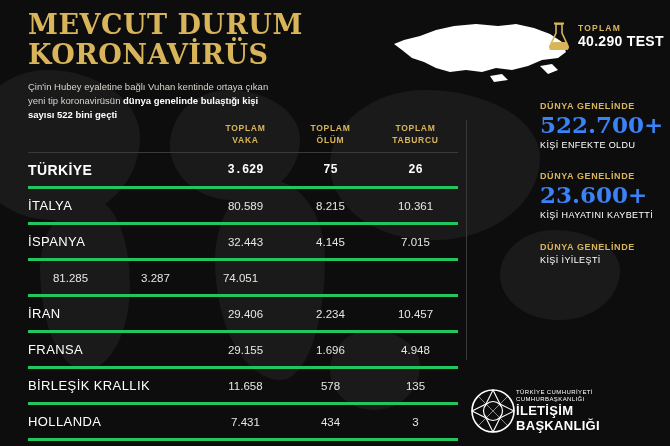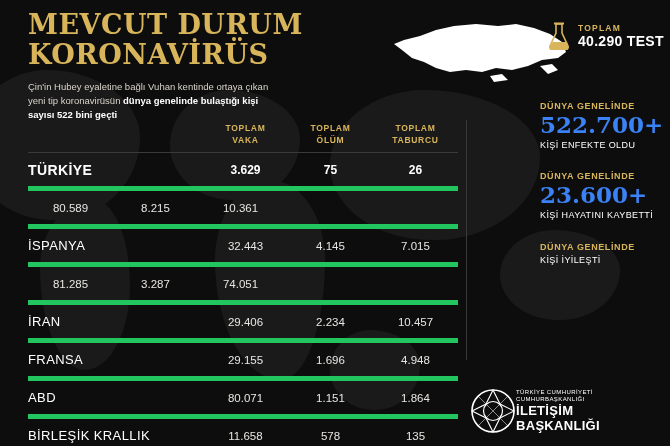--- a/index.html
+++ b/index.html
@@ -116,21 +116,21 @@
   }
   .divider {
     height: 1px;
     background: #3a3a3a;
     margin-top: 6px;
   }
   .row {
     display: flex;
     align-items: center;
     height: 33px;
-    border-bottom: 5px solid #22c55e;
+    border-bottom: 3px solid #22c55e;
   }
   .row .c-name {
     flex: 0 0 175px;
     font-size: 13px;
     color: #ffffff;
     letter-spacing: 0.4px;
   }
   .row.highlight .c-name {
     font-weight: bold;
     font-size: 14px;
@@ -138,20 +138,21 @@
   .row .c-val {
     flex: 0 0 85px;
     text-align: center;
     font-size: 11.5px;
     color: #e8e6e2;
   }
   .row.highlight .c-val {
     font-weight: bold;
     color: #ffffff;
     font-size: 12px;
+    font-family: Liberation Mono, monospace;
   }
   
   .v-sep {
     position: absolute;
     left: 466px;
     top: 120px;
     width: 1px;
     height: 240px;
     background: #3a3a3a;
   }
@@ -268,20 +269,21 @@
     </div>
     <div class="divider"></div>
 
     <div class="row highlight">
       <div class="c-name">TÜRKİYE</div>
       <div class="c-val">3.629</div>
       <div class="c-val">75</div>
       <div class="c-val">26</div>
     </div>
     <div class="row">
+      <div class="c-name">İTALYA</div>
       <div class="c-val">80.589</div>
       <div class="c-val">8.215</div>
       <div class="c-val">10.361</div>
     </div>
     <div class="row">
       <div class="c-name">İSPANYA</div>
       <div class="c-val">32.443</div>
       <div class="c-val">4.145</div>
       <div class="c-val">7.015</div>
     </div>
@@ -294,26 +296,20 @@
       <div class="c-name">İRAN</div>
       <div class="c-val">29.406</div>
       <div class="c-val">2.234</div>
       <div class="c-val">10.457</div>
     </div>
     <div class="row">
       <div class="c-name">FRANSA</div>
       <div class="c-val">29.155</div>
       <div class="c-val">1.696</div>
       <div class="c-val">4.948</div>
-    </div>
-    <div class="row">
-      <div class="c-name">ABD</div>
-      <div class="c-val">80.071</div>
-      <div class="c-val">1.151</div>
-      <div class="c-val">1.864</div>
     </div>
     <div class="row">
       <div class="c-name">BİRLEŞİK KRALLIK</div>
       <div class="c-val">11.658</div>
       <div class="c-val">578</div>
       <div class="c-val">135</div>
     </div>
     <div class="row">
       <div class="c-name">HOLLANDA</div>
       <div class="c-val">7.431</div>

